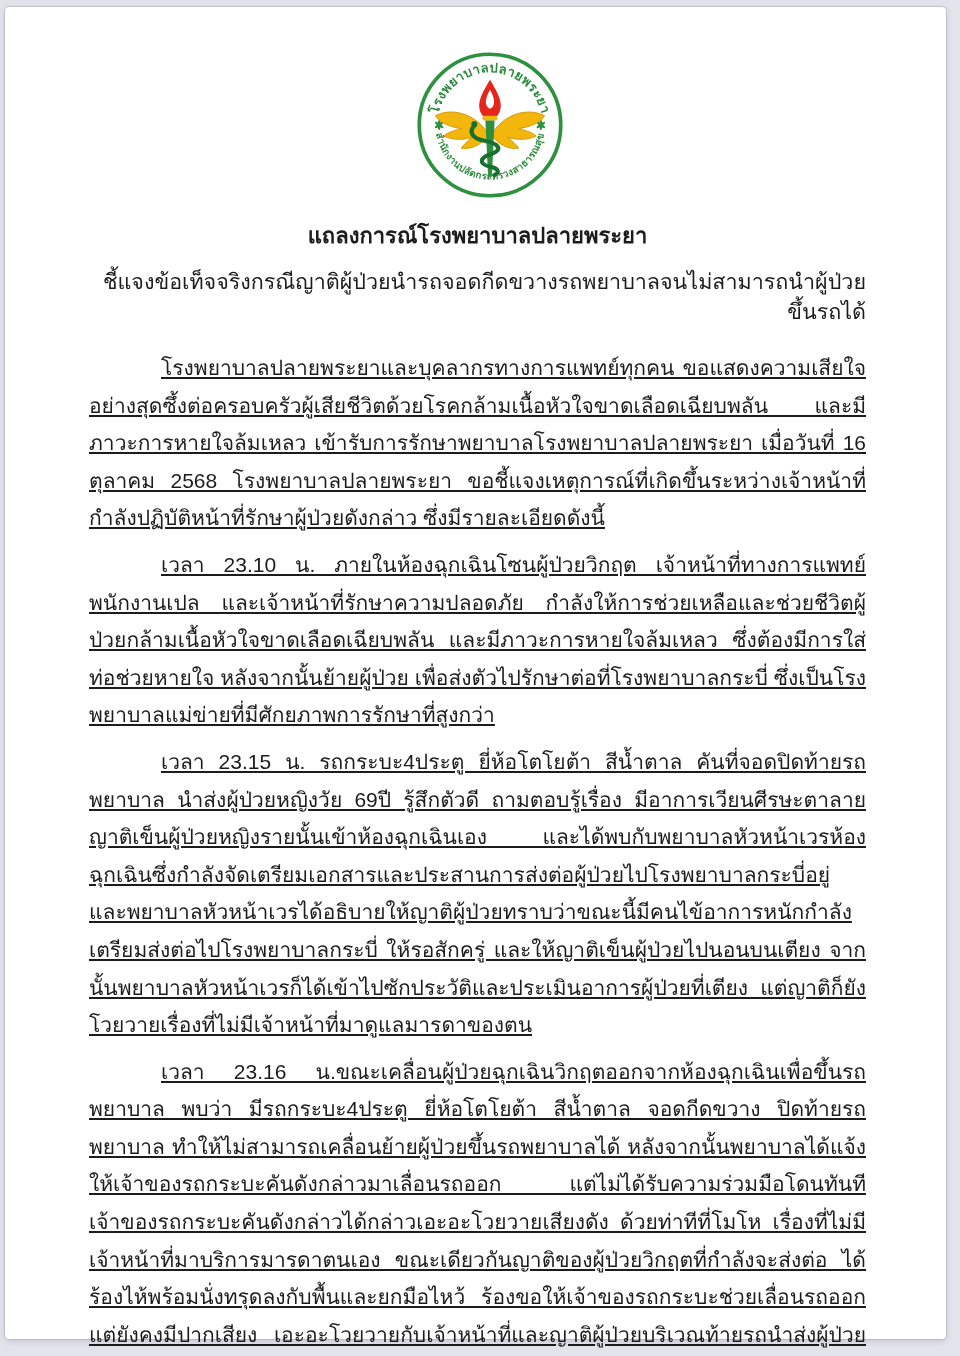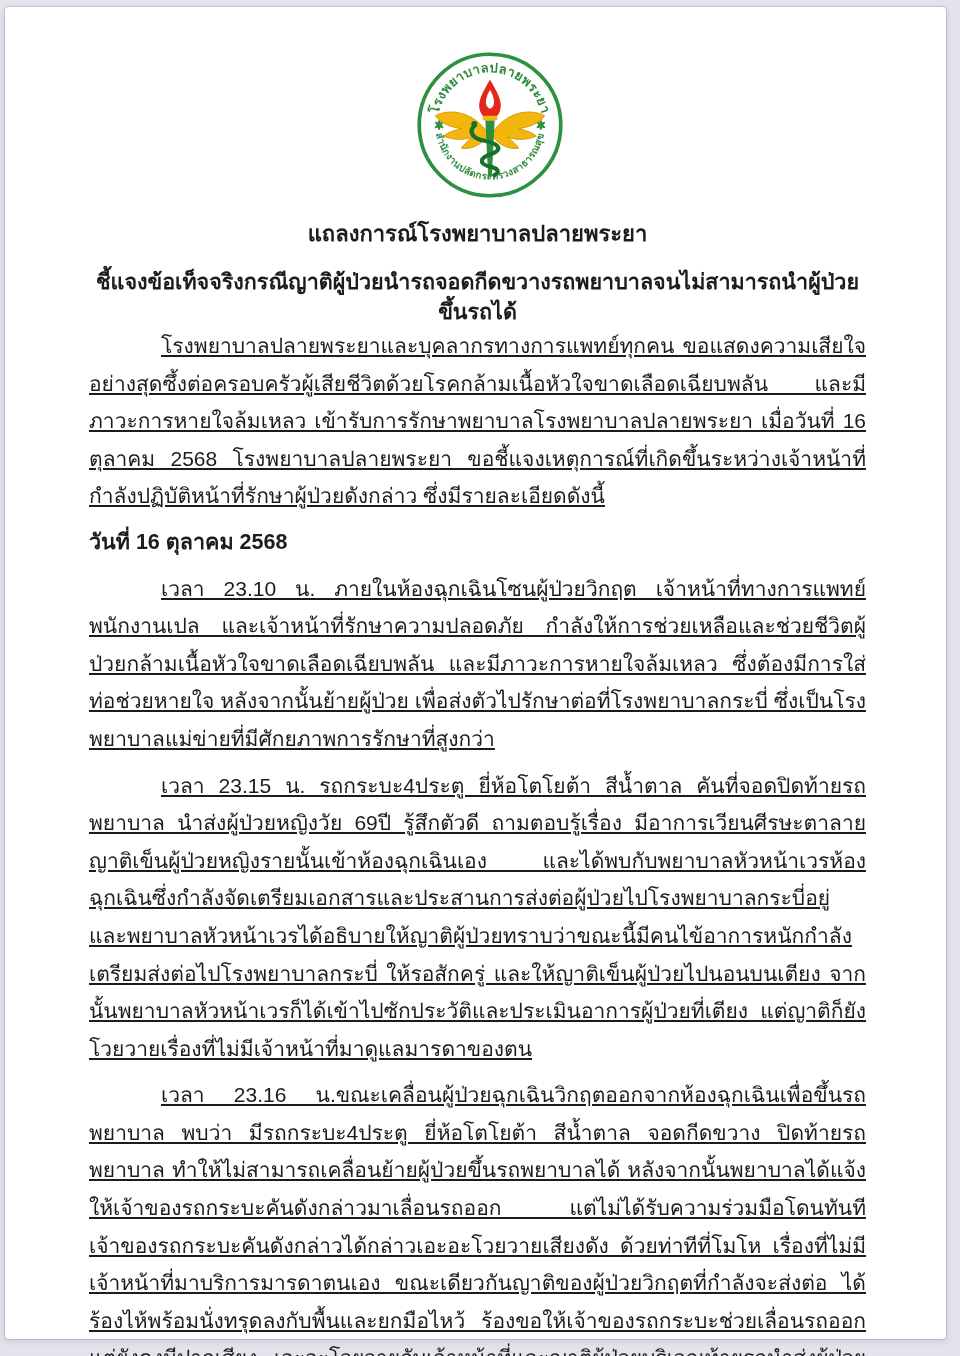--- a/index.html
+++ b/index.html
@@ -31,27 +31,27 @@
     transform: translateX(12px);
     margin-bottom: 22px;
   }
   .seal-wrap svg { width: 148px; height: 148px; }
   .doc-title {
     text-align: center;
     font-size: 22px;
     font-weight: 700;
     line-height: 30px;
     margin-bottom: 16px;
-    font-family: Liberation Mono, monospace;
   }
   .doc-subtitle {
-    text-align: center;
+    text-align: right;
     font-size: 21.5px;
-    font-weight: 700;
+    font-weight: 400;
     line-height: 30px;
+    margin-bottom: 22px;
   }
   .body-par {
     font-size: 21px;
     line-height: 37.6px;
     text-align: justify;
     text-indent: 72px;
     overflow-wrap: break-word;
     margin-bottom: 9px;
     text-decoration: underline;
   }
@@ -118,21 +118,20 @@
           </g>
         </svg>
       </div>
 
       <div class="doc-title">แถลงการณ์โรงพยาบาลปลายพระยา</div>
 
       <div class="doc-subtitle">ชี้แจงข้อเท็จจริงกรณีญาติผู้ป่วยนำรถจอดกีดขวางรถพยาบาลจนไม่สามารถนำผู้ป่วยขึ้นรถได้</div>
 
       <p class="body-par">โรงพยาบาลปลายพระยาและบุคลากรทางการแพทย์ทุกคน ขอแสดงความเสียใจอย่างสุดซึ้งต่อครอบครัวผู้เสียชีวิตด้วยโรคกล้ามเนื้อหัวใจขาดเลือดเฉียบพลัน และมีภาวะการหายใจล้มเหลว เข้ารับการรักษาพยาบาลโรงพยาบาลปลายพระยา เมื่อวันที่ 16 ตุลาคม 2568 โรงพยาบาลปลายพระยา ขอชี้แจงเหตุการณ์ที่เกิดขึ้นระหว่างเจ้าหน้าที่กำลังปฏิบัติหน้าที่รักษาผู้ป่วยดังกล่าว ซึ่งมีรายละเอียดดังนี้</p>
 
-      <div class="date-heading">วันที่ 16 ตุลาคม 2568</div>
 
       <p class="body-par">เวลา 23.10 น. ภายในห้องฉุกเฉินโซนผู้ป่วยวิกฤต เจ้าหน้าที่ทางการแพทย์ พนักงานเปล และเจ้าหน้าที่รักษาความปลอดภัย กำลังให้การช่วยเหลือและช่วยชีวิตผู้ป่วยกล้ามเนื้อหัวใจขาดเลือดเฉียบพลัน และมีภาวะการหายใจล้มเหลว ซึ่งต้องมีการใส่ท่อช่วยหายใจ หลังจากนั้นย้ายผู้ป่วย เพื่อส่งตัวไปรักษาต่อที่โรงพยาบาลกระบี่ ซึ่งเป็นโรงพยาบาลแม่ข่ายที่มีศักยภาพการรักษาที่สูงกว่า</p>
 
       <p class="body-par">เวลา 23.15 น. รถกระบะ4ประตู ยี่ห้อโตโยต้า สีน้ำตาล คันที่จอดปิดท้ายรถพยาบาล นำส่งผู้ป่วยหญิงวัย 69ปี รู้สึกตัวดี ถามตอบรู้เรื่อง มีอาการเวียนศีรษะตาลาย ญาติเข็นผู้ป่วยหญิงรายนั้นเข้าห้องฉุกเฉินเอง และได้พบกับพยาบาลหัวหน้าเวรห้องฉุกเฉินซึ่งกำลังจัดเตรียมเอกสารและประสานการส่งต่อผู้ป่วยไปโรงพยาบาลกระบี่อยู่ และพยาบาลหัวหน้าเวรได้อธิบายให้ญาติผู้ป่วยทราบว่าขณะนี้มีคนไข้อาการหนักกำลังเตรียมส่งต่อไปโรงพยาบาลกระบี่ ให้รอสักครู่ และให้ญาติเข็นผู้ป่วยไปนอนบนเตียง จากนั้นพยาบาลหัวหน้าเวรก็ได้เข้าไปซักประวัติและประเมินอาการผู้ป่วยที่เตียง แต่ญาติก็ยังโวยวายเรื่องที่ไม่มีเจ้าหน้าที่มาดูแลมารดาของตน</p>
 
       <p class="body-par">เวลา 23.16 น.ขณะเคลื่อนผู้ป่วยฉุกเฉินวิกฤตออกจากห้องฉุกเฉินเพื่อขึ้นรถพยาบาล พบว่า มีรถกระบะ4ประตู ยี่ห้อโตโยต้า สีน้ำตาล จอดกีดขวาง ปิดท้ายรถพยาบาล ทำให้ไม่สามารถเคลื่อนย้ายผู้ป่วยขึ้นรถพยาบาลได้ หลังจากนั้นพยาบาลได้แจ้งให้เจ้าของรถกระบะคันดังกล่าวมาเลื่อนรถออก แต่ไม่ได้รับความร่วมมือโดนทันที เจ้าของรถกระบะคันดังกล่าวได้กล่าวเอะอะโวยวายเสียงดัง ด้วยท่าทีที่โมโห เรื่องที่ไม่มีเจ้าหน้าที่มาบริการมารดาตนเอง ขณะเดียวกันญาติของผู้ป่วยวิกฤตที่กำลังจะส่งต่อ ได้ร้องไห้พร้อมนั่งทรุดลงกับพื้นและยกมือไหว้ ร้องขอให้เจ้าของรถกระบะช่วยเลื่อนรถออก แต่ยังคงมีปากเสียง เอะอะโวยวายกับเจ้าหน้าที่และญาติผู้ป่วยบริเวณท้ายรถนำส่งผู้ป่วยต่อเป็นระยะเวลาหนึ่ง จากนั้นถึงจะเดินไปเลื่อนรถกระบะของตนออก เจ้าหน้าที่จึงได้เคลื่อนย้ายผู้ป่วยขึ้นรถพยาบาลเพื่อส่งต่อผู้ป่วยไปโรงพยาบาลกระบี่ได้</p>
 
     </div>
   </div>
 </div>

